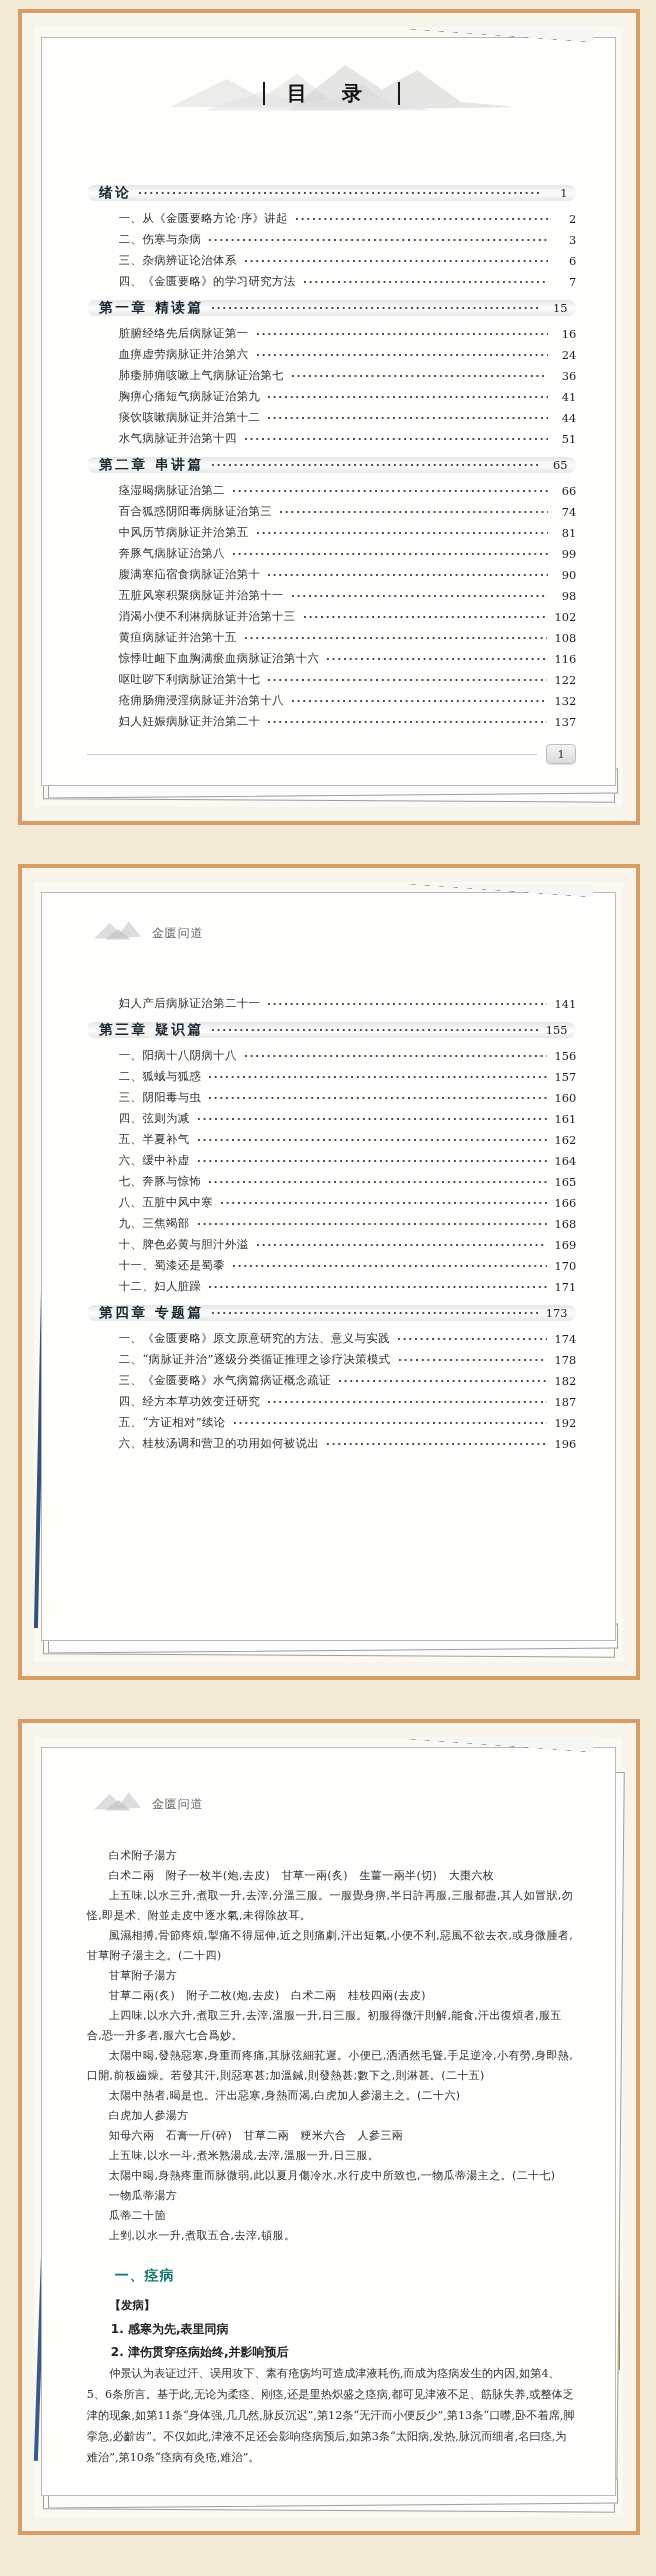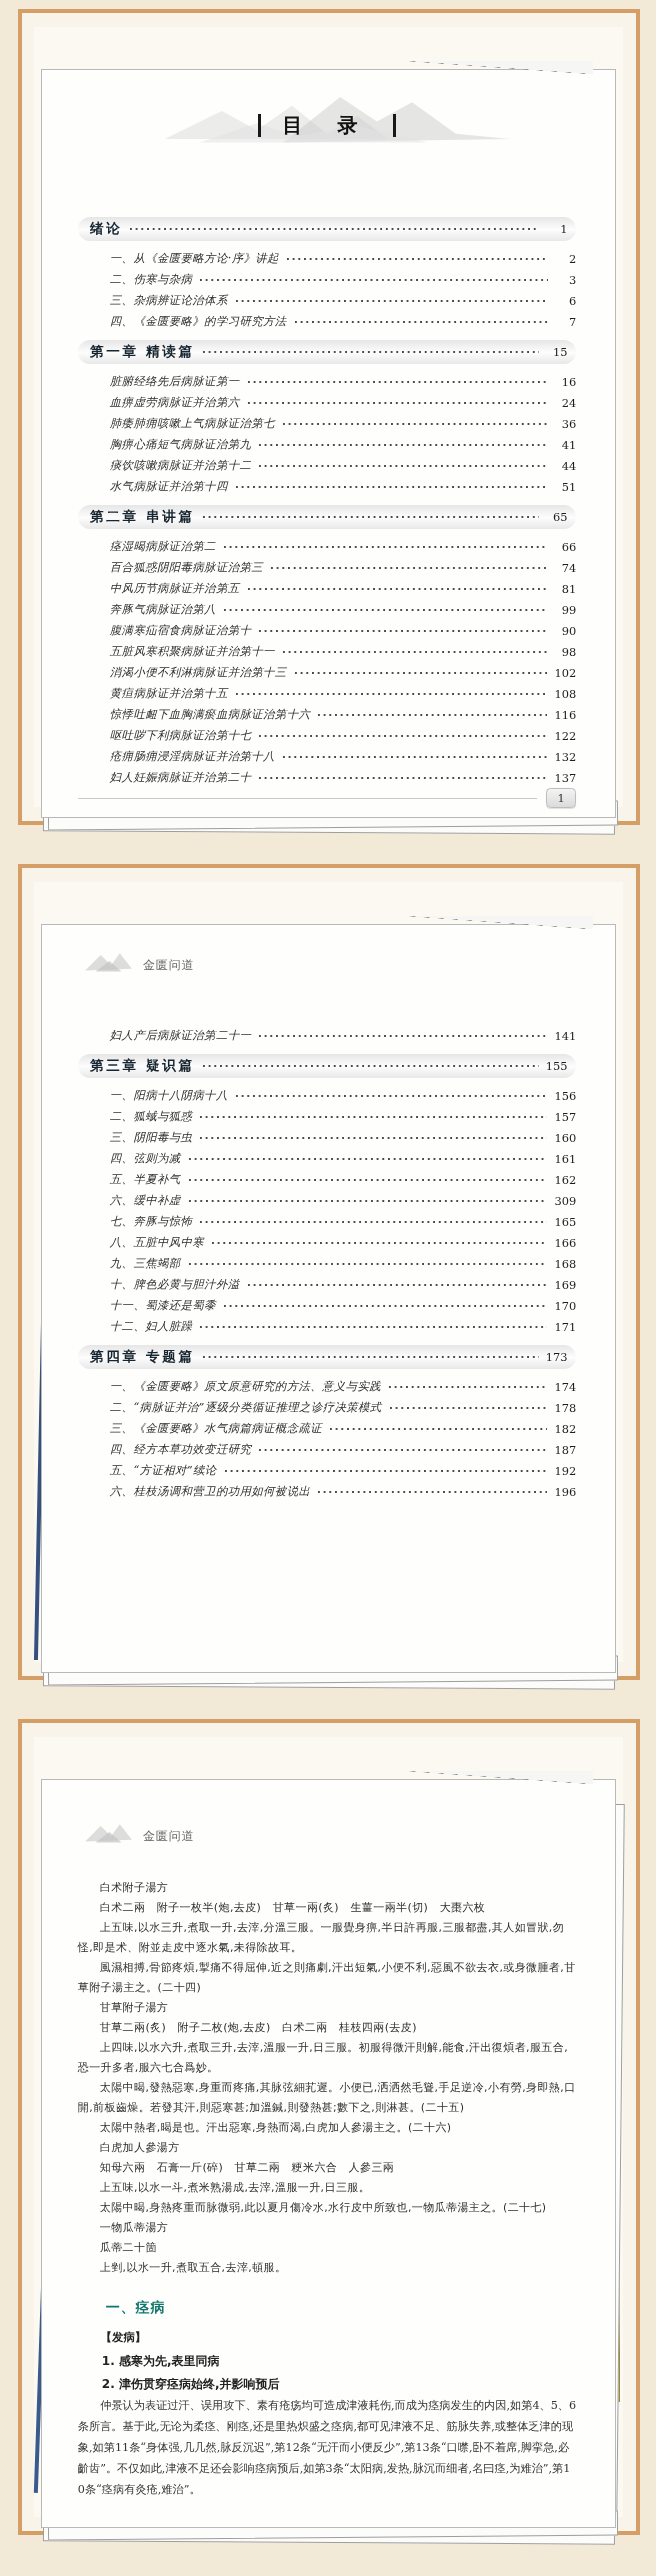--- a/index.html
+++ b/index.html
@@ -35,47 +35,46 @@
     background:linear-gradient(to top right, rgba(0,0,0,0) 48%, #8f8f8f 49.5%, #f6f6f4 50%);
   }
   .spine{position:absolute;width:4.4px;z-index:0;}
   .spine.blue{left:-2.6px;top:46%;bottom:3%;background:#35507c;transform:rotate(1.2deg);}
   .spine.blue2{left:-1.8px;top:55%;bottom:6%;background:#3a5a8c;transform:rotate(2deg);}
   .spine.olive{right:-3.5px;top:52%;height:30%;background:#9b8d33;}
   .page{
     position:relative;z-index:2;height:calc(100% - 10.5px);
     background:#fefefc;border:0.9px solid #b9b9b9;box-sizing:border-box;
     display:flex;flex-direction:column;
-    padding:0 39px 0 36px;
+    padding:0 39px 0 45px;
     overflow:hidden;
-    margin-top:32px;
   }
   
   .title-wrap{position:relative;margin-top:23px;height:67px;flex:none;}
   .mountain-art{position:absolute;left:50%;top:-5.3px;transform:translateX(-50%);}
   .title-line{
     position:relative;z-index:2;text-align:center;margin-top:19px;
     font-family:"DejaVu Serif", serif;
   }
   .tbar{display:inline-block;width:2.2px;height:23px;background:#181818;vertical-align:middle;margin:0 17.5px;}
   .toc-title{
     font-size:20px;font-weight:600;color:#111;letter-spacing:14px;vertical-align:middle;
   }
   
   .toc{flex:none;}
   .toc.mt1{margin-top:49px;}
   .toc.mt2{margin-top:51px;}
   .toc-row{display:flex;align-items:center;height:21px;font-size:11.4px;}
   .toc-row.item{padding-left:32px;}
   .toc-label{
-    font-family:"DejaVu Serif", serif;font-style:italic;color:#2e2e2e;
+    font-family:"DejaVu Serif", serif;color:#2e2e2e;
     white-space:nowrap;letter-spacing:0.4px;
   }
   .toc-row.section{
-    height:24px;margin:8px 0 7px 0;border-radius:12.3px;
+    height:16px;margin:8px 0 7px 0;border-radius:12.3px;
     background:linear-gradient(to bottom,#e6e6e6,#fdfdfd 52%,#e8e8e8);
     padding:0 8.8px 0 12.3px;
   }
   .toc-row.section .toc-label{
     font-style:normal;font-weight:bold;font-size:13.6px;color:#16252f;letter-spacing:2.6px;
   }
   .leader{
     flex:1;margin:0 7px;height:4.4px;align-self:center;
     background-image:radial-gradient(circle at 1.8px 2.2px,#4a4a4a 0.9px,rgba(0,0,0,0) 1.2px);
     background-size:5.7px 4.4px;background-repeat:repeat-x;background-position:left center;
@@ -331,21 +330,21 @@
               <span class="toc-page-num">161</span>
             </div>
             <div class="toc-row item">
               <span class="toc-label">五、半夏补气</span>
               <span class="leader"></span>
               <span class="toc-page-num">162</span>
             </div>
             <div class="toc-row item">
               <span class="toc-label">六、缓中补虚</span>
               <span class="leader"></span>
-              <span class="toc-page-num">309</span>
+              <span class="toc-page-num">164</span>
             </div>
             <div class="toc-row item">
               <span class="toc-label">七、奔豚与惊怖</span>
               <span class="leader"></span>
               <span class="toc-page-num">165</span>
             </div>
             <div class="toc-row item">
               <span class="toc-label">八、五脏中风中寒</span>
               <span class="leader"></span>
               <span class="toc-page-num">166</span>

